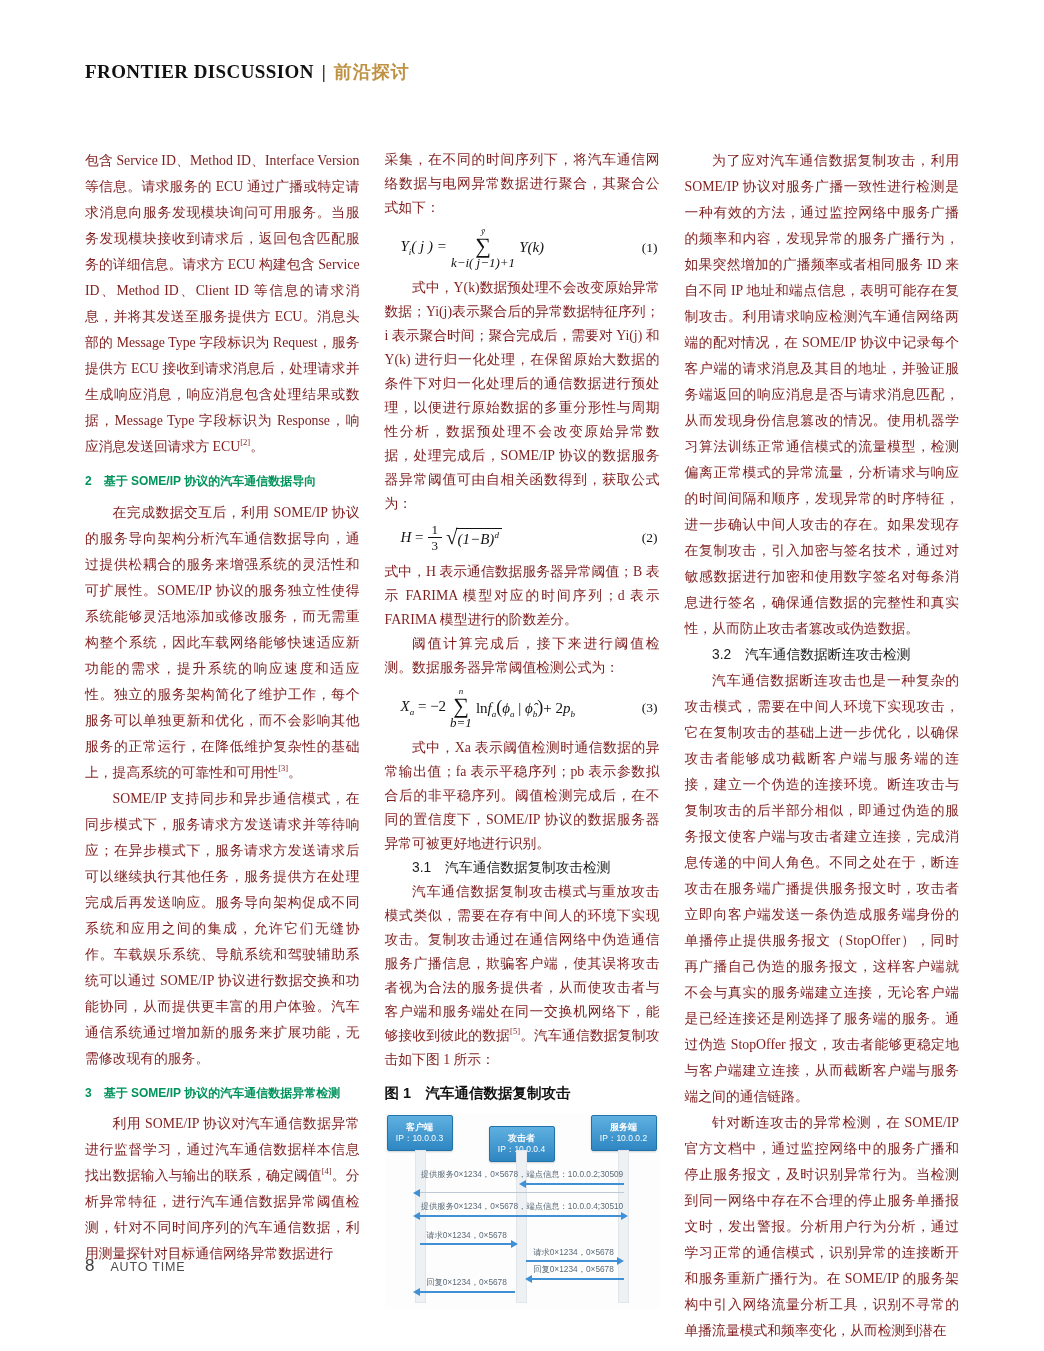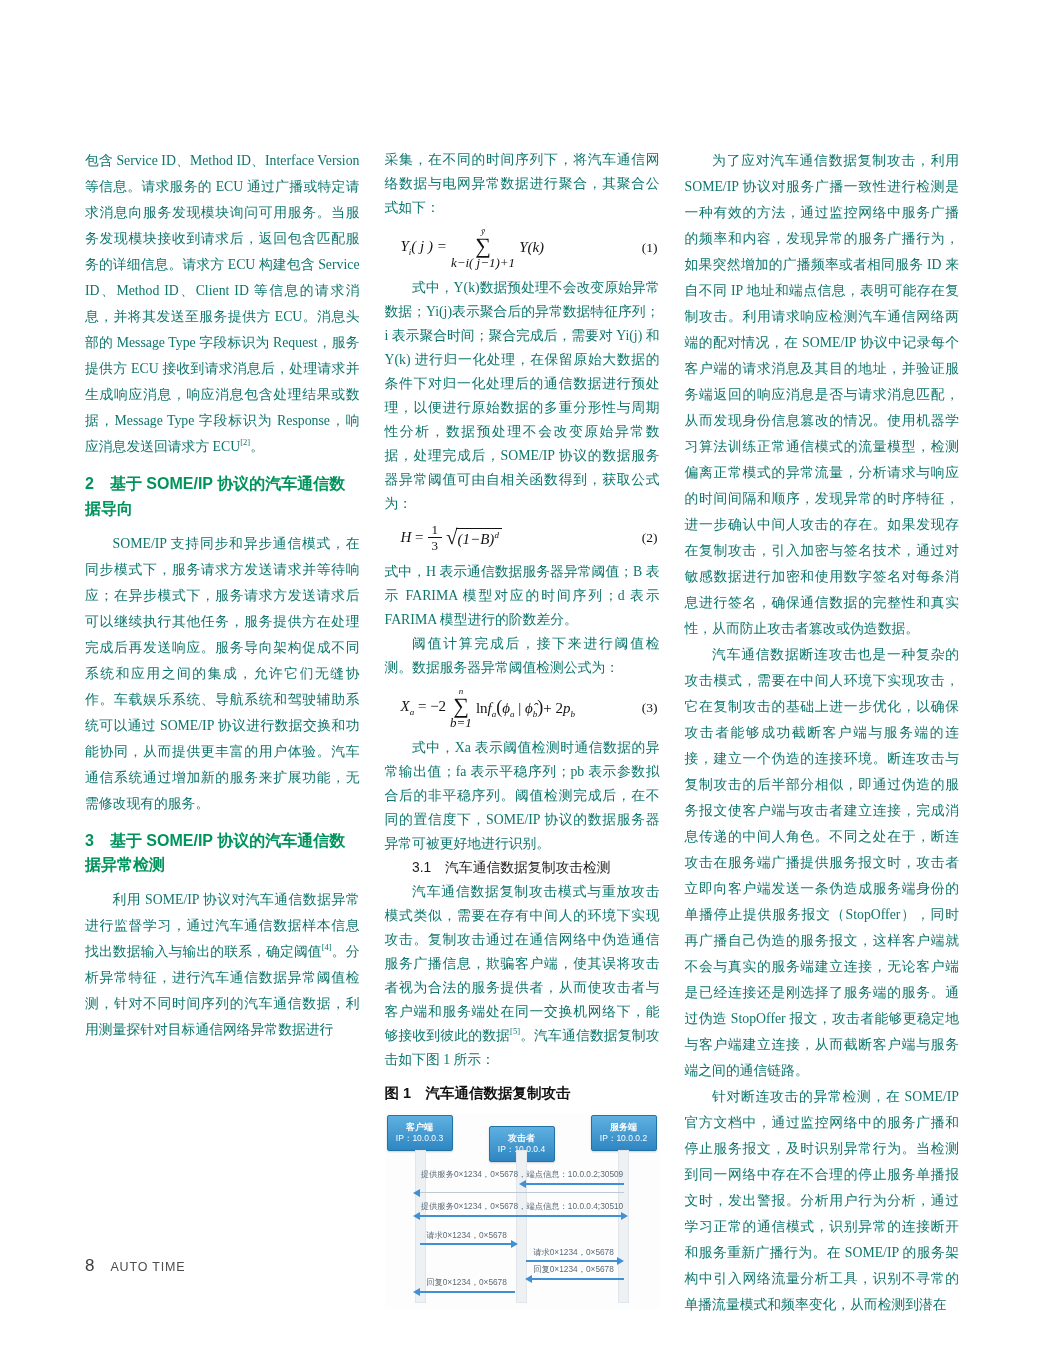--- a/index.html
+++ b/index.html
@@ -8,25 +8,25 @@
 
   
   .hdr{position:absolute;left:85px;top:60px;white-space:nowrap;}
   .h-en{font-family:"Liberation Serif","DejaVu Serif",serif;font-weight:bold;font-size:19px;color:#111;letter-spacing:.4px;}
   .h-div{font-size:18px;color:#222;margin:0 8px;font-weight:bold;}
   .h-zh{font-family:"Liberation Sans","DejaVu Sans",sans-serif;font-weight:bold;font-size:18px;color:#bf9143;letter-spacing:1px;}
 
   
   .cols{position:absolute;left:85px;top:148px;width:874px;display:flex;gap:25px;}
   .col{width:275px;}
-  .p{margin:0;text-align:justify;font-size:13.8px;line-height:26px;color:#0f766e;}
+  .p{margin:0;text-align:justify;font-size:13.8px;line-height:26px;color:#7f1d1d;}
   .col2 .p{line-height:24px;}
   .ind{text-indent:2em;}
   .ref{font-size:8.5px;line-height:0;}
-  .sec-h{font-family:"Liberation Sans","DejaVu Sans",sans-serif;font-weight:bold;font-size:16px;
+  .sec-h{font-family:"Liberation Sans","DejaVu Sans",sans-serif;font-weight:bold;font-size:12px;
          color:#00945c;line-height:1.55;margin:12px 0 9px 0;}
   .subhead{font-family:"Liberation Sans","DejaVu Sans",sans-serif;color:#1c1c1c;}
 
   
   .formula{display:flex;align-items:center;margin:7px 0 7px 0;padding-left:16px;font-size:15px;color:#111;}
   .math i{font-family:"Liberation Serif",serif;}
   .mtxt{font-style:italic;}
   .f-num{margin-left:auto;font-style:normal;font-size:13.5px;padding-right:2px;}
   .sigma-stack{display:inline-flex;flex-direction:column;align-items:center;line-height:1;margin:0 4px;}
   .s-top{font-size:9px;font-style:italic;}
@@ -63,26 +63,30 @@
   .ftr{position:absolute;left:85px;top:1256px;display:flex;align-items:baseline;
        font-family:"Liberation Sans","DejaVu Sans",sans-serif;color:#3c3c3c;}
   .pg{font-size:17px;margin-right:16px;}
   .jn{font-size:12.5px;letter-spacing:.8px;color:#4c4c4c;}
 </style>
 </head>
 <body>
 
 <div class="page">
 
+  <div class="hdr">
+    <span class="h-en">FRONTIER DISCUSSION</span><span class="h-div">|</span><span class="h-zh">前沿探讨</span>
+  </div>
 
   <div class="cols">
 
     <section class="col col1">
       <p class="p"><span>包含 Service ID、Method ID、Interface Version 等信息。请求服务的 ECU 通过广播或特定请求消息向服务发现模块询问可用服务。当服务发现模块接收到请求后，返回包含匹配服务的详细信息。请求方 ECU 构建包含 Service ID、Method ID、Client ID 等信息的请求消息，并将其发送至服务提供方 ECU。消息头部的 Message Type 字段标识为 Request，服务提供方 ECU 接收到请求消息后，处理请求并生成响应消息，响应消息包含处理结果或数据，Message Type 字段标识为 Response，响应消息发送回请求方 ECU</span><sup class="ref">[2]</sup><span>。</span></p>
       <h2 class="sec-h">2　基于 SOME/IP 协议的汽车通信数据导向</h2>
+      <p class="p ind"><span>在完成数据交互后，利用 SOME/IP 协议的服务导向架构分析汽车通信数据导向，通过提供松耦合的服务来增强系统的灵活性和可扩展性。SOME/IP 协议的服务独立性使得系统能够灵活地添加或修改服务，而无需重构整个系统，因此车载网络能够快速适应新功能的需求，提升系统的响应速度和适应性。独立的服务架构简化了维护工作，每个服务可以单独更新和优化，而不会影响其他服务的正常运行，在降低维护复杂性的基础上，提高系统的可靠性和可用性</span><sup class="ref">[3]</sup><span>。</span></p>
       <p class="p ind">SOME/IP 支持同步和异步通信模式，在同步模式下，服务请求方发送请求并等待响应；在异步模式下，服务请求方发送请求后可以继续执行其他任务，服务提供方在处理完成后再发送响应。服务导向架构促成不同系统和应用之间的集成，允许它们无缝协作。车载娱乐系统、导航系统和驾驶辅助系统可以通过 SOME/IP 协议进行数据交换和功能协同，从而提供更丰富的用户体验。汽车通信系统通过增加新的服务来扩展功能，无需修改现有的服务。</p>
       <h2 class="sec-h">3　基于 SOME/IP 协议的汽车通信数据异常检测</h2>
       <p class="p ind"><span>利用 SOME/IP 协议对汽车通信数据异常进行监督学习，通过汽车通信数据样本信息找出数据输入与输出的联系，确定阈值</span><sup class="ref">[4]</sup><span>。分析异常特征，进行汽车通信数据异常阈值检测，针对不同时间序列的汽车通信数据，利用测量探针对目标通信网络异常数据进行</span></p>
     </section>
 
     <section class="col col2">
       <p class="p">采集，在不同的时间序列下，将汽车通信网络数据与电网异常数据进行聚合，其聚合公式如下：</p>
 
       <div class="formula">
         <span class="math"><i>Y</i><sub><i>i</i></sub><span class="mtxt">( j ) =</span></span>
@@ -171,20 +175,21 @@
         <div class="ah ah-l" style="left:140px;top:162px;"></div>
 
         <div class="msg" style="left:32px;width:100px;top:164px;">回复0×1234，0×5678</div>
         <div class="aline" style="left:35px;top:178px;width:95px;"></div>
         <div class="ah ah-l" style="left:28px;top:175px;"></div>
       </div>
     </section>
 
     <section class="col col3">
       <p class="p ind">为了应对汽车通信数据复制攻击，利用 SOME/IP 协议对服务广播一致性进行检测是一种有效的方法，通过监控网络中服务广播的频率和内容，发现异常的服务广播行为，如果突然增加的广播频率或者相同服务 ID 来自不同 IP 地址和端点信息，表明可能存在复制攻击。利用请求响应检测汽车通信网络两端的配对情况，在 SOME/IP 协议中记录每个客户端的请求消息及其目的地址，并验证服务端返回的响应消息是否与请求消息匹配，从而发现身份信息篡改的情况。使用机器学习算法训练正常通信模式的流量模型，检测偏离正常模式的异常流量，分析请求与响应的时间间隔和顺序，发现异常的时序特征，进一步确认中间人攻击的存在。如果发现存在复制攻击，引入加密与签名技术，通过对敏感数据进行加密和使用数字签名对每条消息进行签名，确保通信数据的完整性和真实性，从而防止攻击者篡改或伪造数据。</p>
+      <p class="p ind subhead">3.2　汽车通信数据断连攻击检测</p>
       <p class="p ind">汽车通信数据断连攻击也是一种复杂的攻击模式，需要在中间人环境下实现攻击，它在复制攻击的基础上进一步优化，以确保攻击者能够成功截断客户端与服务端的连接，建立一个伪造的连接环境。断连攻击与复制攻击的后半部分相似，即通过伪造的服务报文使客户端与攻击者建立连接，完成消息传递的中间人角色。不同之处在于，断连攻击在服务端广播提供服务报文时，攻击者立即向客户端发送一条伪造成服务端身份的单播停止提供服务报文（StopOffer），同时再广播自己伪造的服务报文，这样客户端就不会与真实的服务端建立连接，无论客户端是已经连接还是刚选择了服务端的服务。通过伪造 StopOffer 报文，攻击者能够更稳定地与客户端建立连接，从而截断客户端与服务端之间的通信链路。</p>
       <p class="p ind">针对断连攻击的异常检测，在 SOME/IP 官方文档中，通过监控网络中的服务广播和停止服务报文，及时识别异常行为。当检测到同一网络中存在不合理的停止服务单播报文时，发出警报。分析用户行为分析，通过学习正常的通信模式，识别异常的连接断开和服务重新广播行为。在 SOME/IP 的服务架构中引入网络流量分析工具，识别不寻常的单播流量模式和频率变化，从而检测到潜在</p>
     </section>
 
   </div>
 
   <div class="ftr">
     <span class="pg">8</span>
     <span class="jn">AUTO TIME</span>
   </div>

